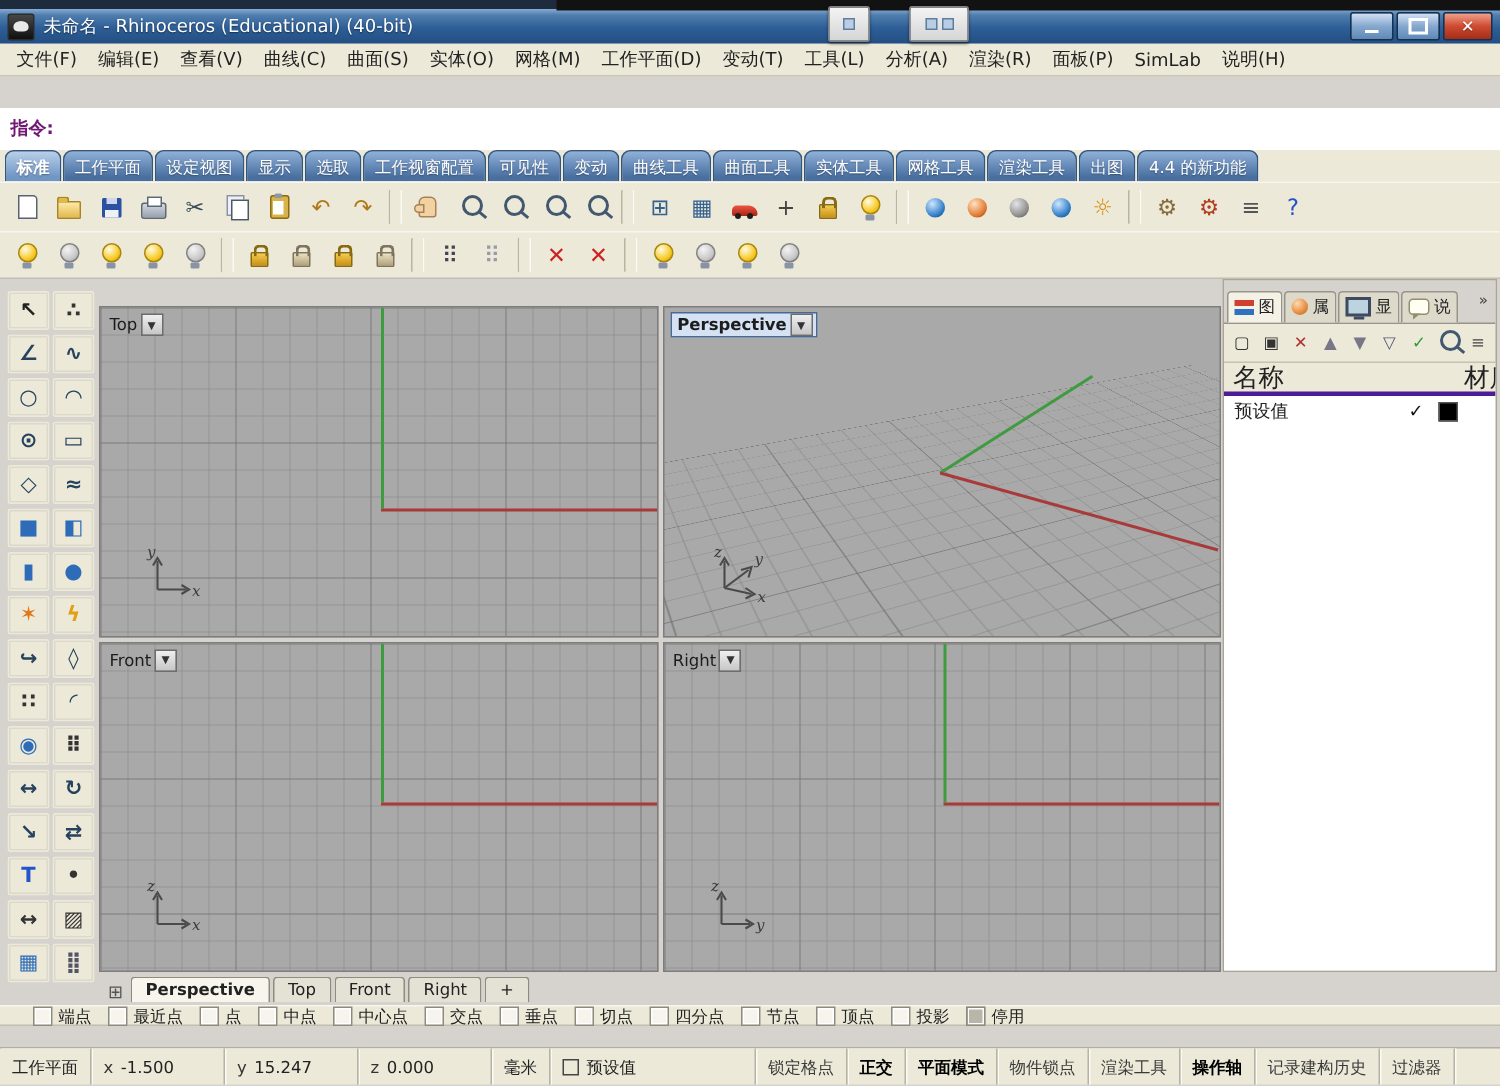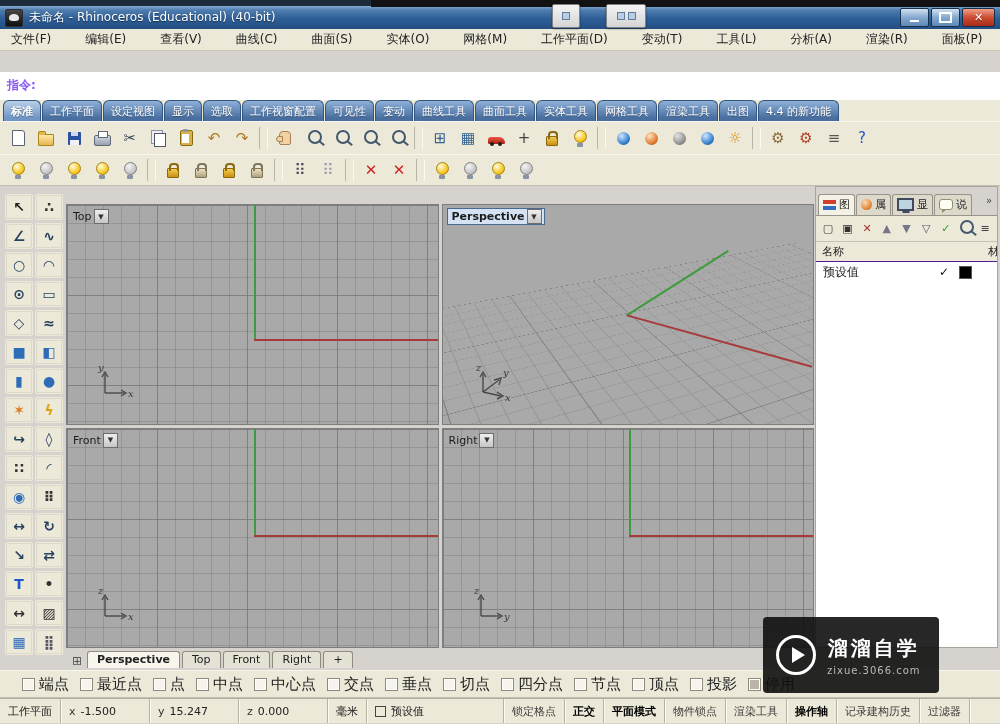--- a/index.html
+++ b/index.html
@@ -33,29 +33,29 @@
   .title-text { flex:1; margin-left:6px; font-size:12px; text-shadow:0 1px 1px rgba(0,0,0,.5); white-space:nowrap; overflow:hidden; }
   .win-btn { width:27px; height:17px; margin-left:2px; border:1px solid #15314e; border-radius:2px;
     background:linear-gradient(#d3e1f2,#85a8cf 50%,#5e89b6); display:flex; align-items:center; justify-content:center; flex:none; }
   .win-btn.close { width:31px; background:linear-gradient(#f0a18a,#cd4b31 50%,#a62c18); }
   .win-btn .bar { width:9px; height:2px; background:#fff; margin-top:7px; }
   .win-btn .box { width:9px; height:7px; border:2px solid #fff; }
   .win-btn .x { color:#fff; font-size:11px; font-weight:bold; line-height:1; text-shadow:0 1px 1px rgba(0,0,0,.4); }
 
   
   .menubar { position:absolute; left:0; right:0; top:29px; height:21px; background:#ece9d8;
-    border-bottom:1px solid #c9c5b6; display:flex; align-items:center; padding-left:4px; z-index:9;gap:20px; }
+    border-bottom:1px solid #c9c5b6; display:flex; align-items:center; padding-left:4px; z-index:9; }
   .menu-item { padding:2px 7px; white-space:nowrap; }
 
   
   .cmd-history { position:absolute; left:0; right:0; top:50px; height:21px; background:#fff;
     border-bottom:1px solid #d6d2c4; padding:3px 7px; color:#3c3c3c; white-space:nowrap; overflow:hidden; }
   .cmd-prompt { position:absolute; left:0; right:0; top:72px; height:26px; background:#fff;
     border-bottom:2px solid #b4b0a2; padding:5px 7px; display:flex; gap:6px; }
-  .cmd-prompt .plabel { font-weight:bold; color:#8b5cf6; }
+  .cmd-prompt .plabel { font-weight:bold; color:#701a75; }
   .cmd-input { flex:1; }
 
   
   .tabbar { position:absolute; left:0; right:0; top:100px; height:21px; background:#ece9d8;
     display:flex; align-items:flex-end; gap:1px; padding-left:3px; overflow:hidden; }
   .ribbon-tab { background:linear-gradient(#8fb0d8,#486fa0 85%); color:#fff; font-size:11px;
     padding:3px 7px 2px; border:1px solid #33567e; border-bottom:none; border-radius:6px 6px 0 0;
     white-space:nowrap; text-shadow:0 1px 1px rgba(0,0,0,.35); }
   .ribbon-tab.active { background:linear-gradient(#b9cfe9,#6f96c4 85%); font-weight:bold; }
 
@@ -130,35 +130,35 @@
     background:#d6d3ce; border-bottom:1px solid #98948a; }
   .rp-tab { display:flex; align-items:center; gap:3px; font-size:11px; padding:2px 4px 3px;
     border:1px solid #98948a; border-bottom:none; border-radius:3px 3px 0 0; background:#ddd9cb; white-space:nowrap; }
   .rp-tab.active { background:#f4f1e6; }
   .rp-more { margin-left:auto; font-size:10px; color:#444; padding:0 3px 3px; }
   .rp-toolbar { height:21px; display:flex; align-items:center; gap:4px; padding:2px 4px;
     border-bottom:1px solid #c5c1b3; }
   .rp-tool { width:17px; height:16px; display:flex; align-items:center; justify-content:center;
     border:1px solid transparent; border-radius:2px; }
   .rp-tool .glyph { font-size:11px; }
-  .rp-headers { position:relative; height:19px; display:flex; align-items:center; font-size:11px;
-    padding:0 6px; border-bottom:1px solid #4c1d95; background:#ece9d8; }
+  .rp-headers { position:relative; height:19px; display:flex; align-items:center; font-size:17px;
+    padding:0 6px; border-bottom:3px solid #4c1d95; background:#ece9d8; }
   .col-name { flex:1; }
   .col-mat { position:absolute; right:-13px; white-space:nowrap; }
   .rp-list { background:#fff; height:calc(100% - 66px); }
   .layer-row { display:flex; align-items:center; height:20px; font-size:12px; padding:0 7px; gap:4px; }
   .layer-name { flex:1; white-space:nowrap; }
   .layer-check { width:22px; text-align:center; color:#111; font-size:12px; }
   .layer-check.current::after { content:"✓"; }
   .layer-swatch { width:11px; height:11px; border:1px solid #555; margin-right:18px; flex:none; }
 
   
-  .osnap-bar { position:absolute; left:0; right:0; top:670px; height:28px; background:#ece9d8;
+  .osnap-bar { position:absolute; left:0; right:0; top:670px; height:14px; background:#ece9d8;
     border-top:1px solid #f8f6ee; border-bottom:1px solid #c2beb0; display:flex; align-items:center;
-    gap:11px; padding-left:22px; font-size:15px; box-sizing:border-box; }
+    gap:11px; padding-left:22px; font-size:11px; box-sizing:border-box; }
   .osnap-item { display:flex; align-items:center; gap:4px; white-space:nowrap; }
   .osnap-item .cb { width:11px; height:11px; background:#f6f4ec; border:1px solid #8d8a7e;
     box-shadow:0 0 0 1px #fff inset; flex:none; }
   .osnap-item .cb.muted { background:#b9b5a9; }
 
   
   .statusbar { position:absolute; left:0; right:0; top:698px; height:24px; background:#ece9d8;
     border-top:1px solid #b2ae9f; display:flex; align-items:stretch; font-size:11px; z-index:8; }
   .sb-cell { display:flex; align-items:center; padding:0 8px; border-right:1px solid #b6b2a4;
     box-shadow:1px 0 0 #fbfaf4; white-space:nowrap; }
@@ -964,21 +964,14 @@
       
         <span class="sb-toggle active">操作轴</span>
       
         <span class="sb-toggle">记录建构历史</span>
       
         <span class="sb-toggle">过滤器</span>
       
     </span>
   </div>
 
-  <div class="watermark">
-    <span class="wm-logo"></span>
-    <span class="wm-texts">
-      <span class="wm-brand">溜溜自学</span>
-      <span class="wm-site">zixue.3066.com</span>
-    </span>
-  </div>
 
 </div>
 
 </body></html>

